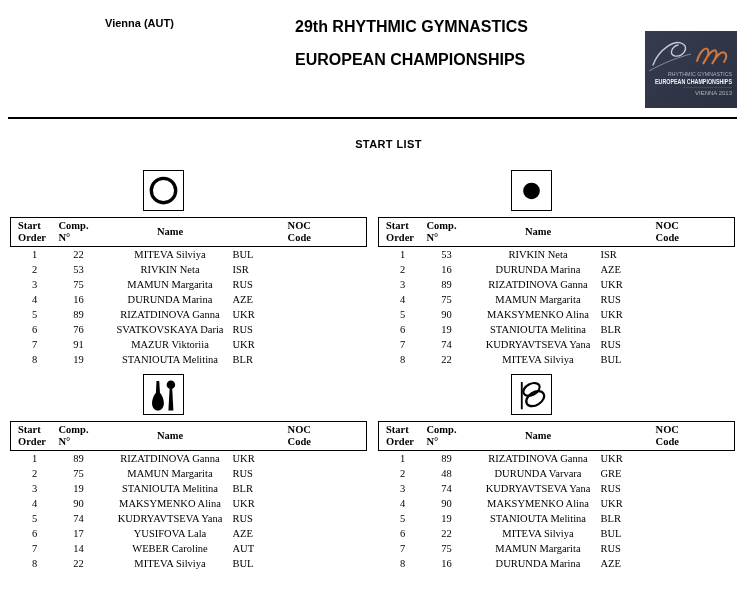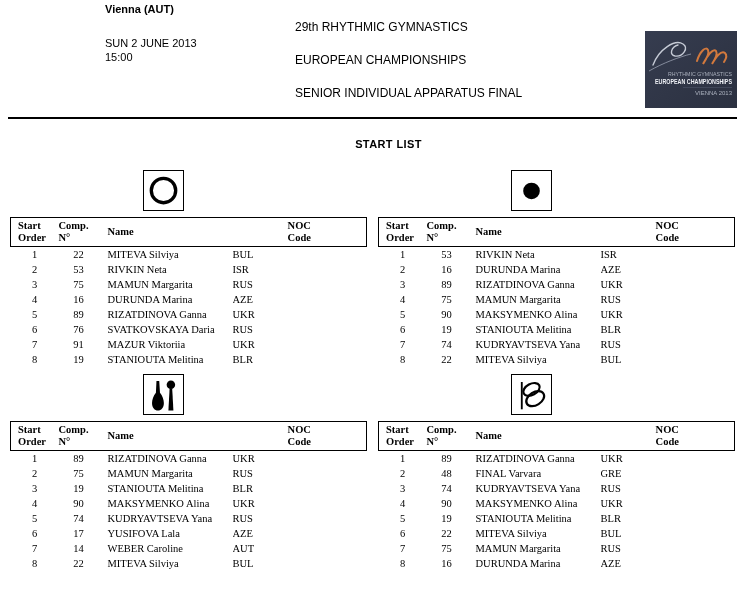--- a/index.html
+++ b/index.html
@@ -2,24 +2,24 @@
 <html><head>
 <meta charset="utf-8">
 <style>
   html,body { margin:0; padding:0; background:#fff; }
   .page {
     position:relative; width:745px; height:601px; background:#fff;
     font-family:"Liberation Sans","DejaVu Sans",sans-serif; color:#000; overflow:hidden;
   }
   
   .logo { position:absolute; left:12px; top:14px; width:88px; height:92px; }
-  .venue-block { position:absolute; left:105px; top:2px; font-size:11px; line-height:14px; }
+  .venue-block { position:absolute; left:105px; top:16px; font-size:11px; line-height:14px; }
   .venue-block .bold { font-weight:bold; }
   .session { margin-top:20px; }
-  .title-block { position:absolute; left:295px; top:21px; font-size:12px; font-weight:normal; line-height:12px; }
+  .title-block { position:absolute; left:295px; top:21px; font-size:16px; font-weight:bold; line-height:12px; }
   .title-block .tline { margin-bottom:21px; white-space:nowrap; }
   .badge { position:absolute; left:645px; top:31px; width:92px; height:77px; }
   .rule { position:absolute; left:8px; top:117px; width:729px; height:2px; background:#000; }
   .page-title {
     position:absolute; top:122px; left:0; width:745px; margin:16px;
     text-align:center; font-size:11px; font-weight:bold; letter-spacing:0.4px;
   }
   
   .apparatus { position:absolute; width:357px;font-family:Liberation Serif, serif; }
   .pos-1 { left:10px;  top:170px; }
@@ -34,42 +34,37 @@
   
   table { width:100%; border-collapse:collapse; table-layout:fixed; }
   col.c1 { width:48px; } col.c2 { width:40px; } col.c4 { width:134px; }
   thead th {
     border-top:1.6px solid #000; border-bottom:1.6px solid #000;
     font-size:10.5px; font-weight:bold; line-height:12px; text-align:left;
     vertical-align:middle; white-space:pre-line; padding:2px 0; height:24px;
   }
   th.c1 { border-left:1.6px solid #000; padding-left:7px; }
   th.c4 { border-right:1.6px solid #000;text-align:center; }
-  th.c3, td.c3 { padding-left:9px; }
+  th.c3, td.c3 { padding-left:9px;text-align:center; }
   tbody td { font-size:10.5px; height:15px; padding:0; vertical-align:middle; white-space:nowrap; overflow:hidden; }
   td.c1, td.c2 { text-align:center; }
 </style>
 </head>
 <body>
 
 <div class="page">
 
 
   <div class="venue-block">
     <div class="bold">Vienna (AUT)</div>
-    <div class="session">
-      <div>SUN 2 JUNE 2013</div>
-      <div>15:00</div>
-    </div>
   </div>
 
   <div class="title-block">
     <div class="tline">29th RHYTHMIC GYMNASTICS</div>
     <div class="tline">EUROPEAN CHAMPIONSHIPS</div>
-    <div class="tline">SENIOR INDIVIDUAL APPARATUS FINAL</div>
   </div>
 
   <div class="badge">
     <svg width="92" height="77" viewBox="0 0 92 77">
       <defs>
         <linearGradient id="bgrad" x1="0" y1="0" x2="1" y2="1">
           <stop offset="0" stop-color="#3a4156"></stop>
           <stop offset="1" stop-color="#262b3a"></stop>
         </linearGradient>
       </defs>
@@ -354,21 +349,21 @@
       <tbody>
           <tr>
             <td class="c1">1</td>
             <td class="c2">89</td>
             <td class="c3">RIZATDINOVA Ganna</td>
             <td class="c4">UKR</td>
           </tr>
           <tr>
             <td class="c1">2</td>
             <td class="c2">48</td>
-            <td class="c3">FINAL Varvara</td>
+            <td class="c3">DURUNDA Varvara</td>
             <td class="c4">GRE</td>
           </tr>
           <tr>
             <td class="c1">3</td>
             <td class="c2">74</td>
             <td class="c3">KUDRYAVTSEVA Yana</td>
             <td class="c4">RUS</td>
           </tr>
           <tr>
             <td class="c1">4</td>

